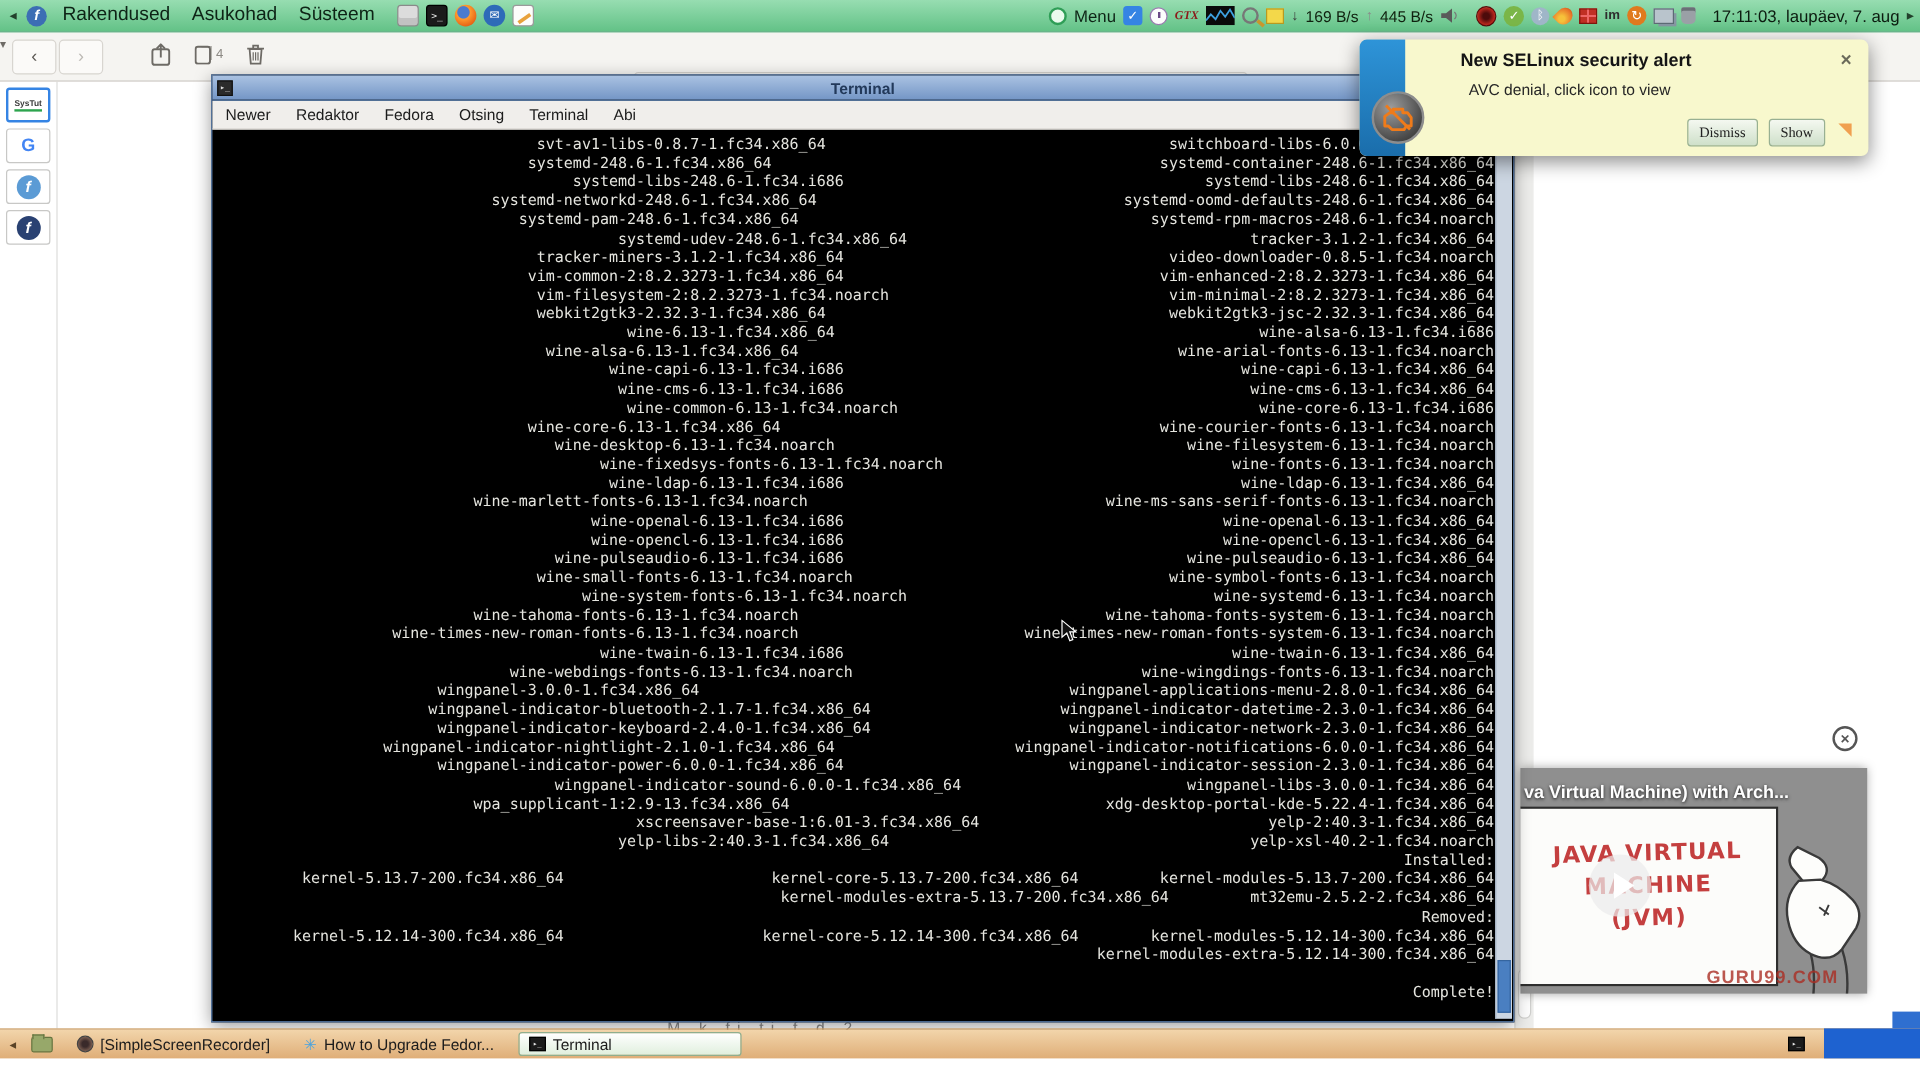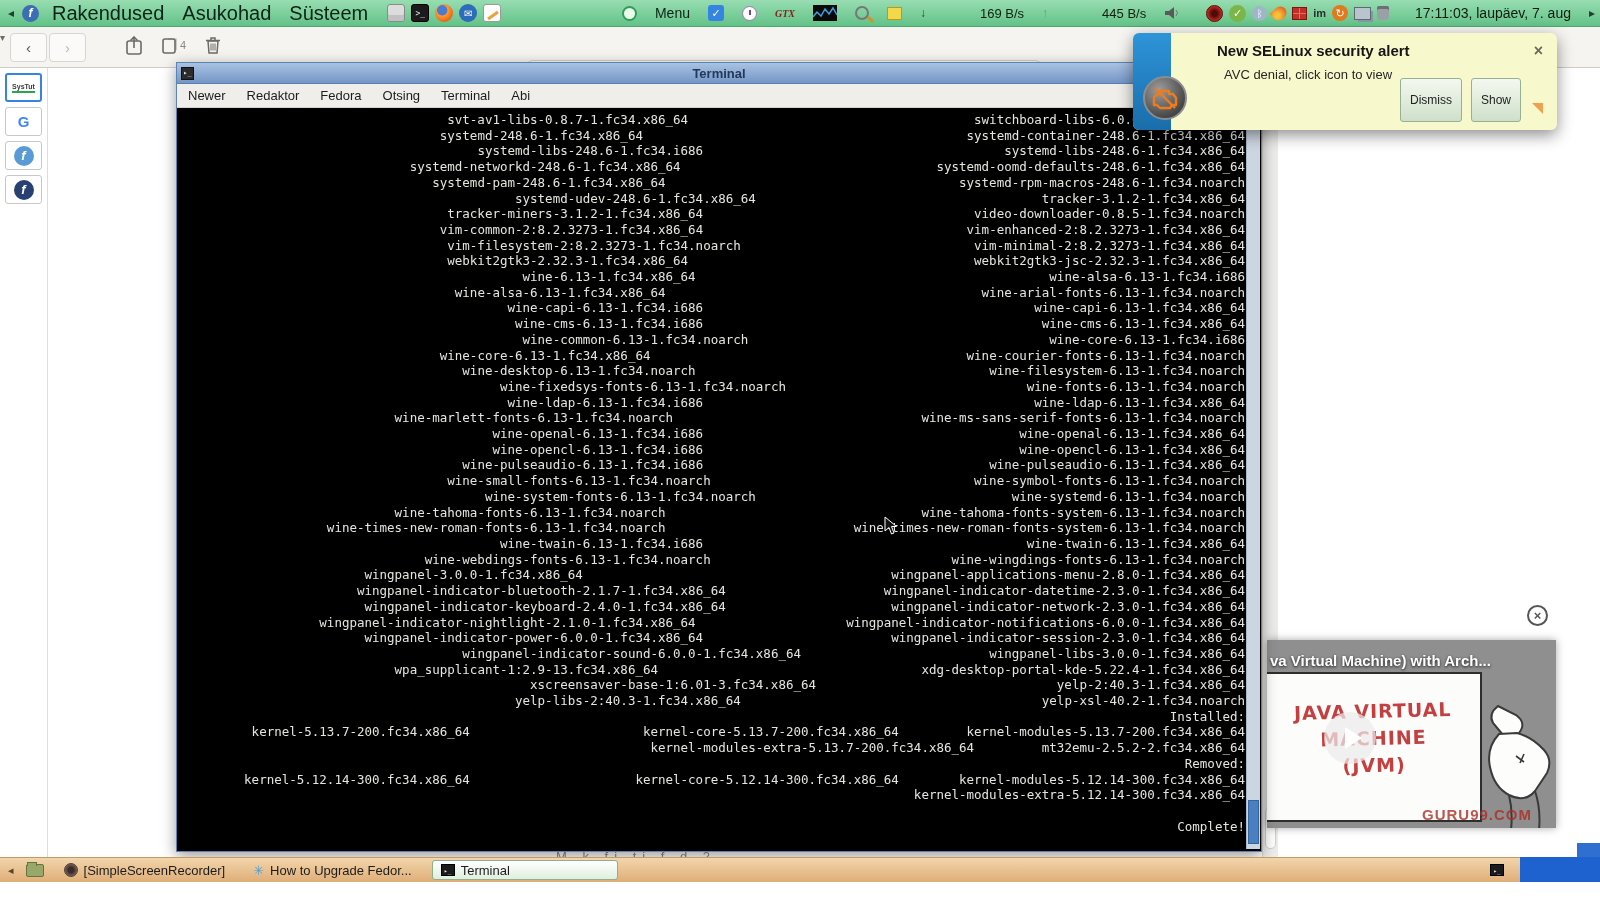--- a/index.html
+++ b/index.html
@@ -7,43 +7,43 @@
   *{box-sizing:border-box;}
 
   
   .top-panel{position:absolute;left:0;top:0;width:1600px;height:27px;
     background:linear-gradient(#97ddb1,#63c287);display:flex;align-items:center;
     z-index:40;font-size:14px;color:#0e2416;border-bottom:1px solid #4da674;}
   .panel-left{display:flex;align-items:center;gap:8px;padding-left:8px;}
   .panel-arrow{color:#23402c;font-size:12px;}
   .fedora-logo{width:17px;height:17px;border-radius:50%;background:#3c6eb4;color:#fff;
     font-weight:bold;font-size:12px;display:flex;align-items:center;justify-content:center;font-style:italic;}
-  .panel-menu{padding:0 5px;font-size:20px;}
+  .panel-menu{padding:0 5px;font-size:16px;}
   .launchers{display:flex;gap:6px;margin-left:6px;align-items:center;}
   .l-ico{width:18px;height:18px;border-radius:3px;display:flex;align-items:center;justify-content:center;}
   .l-files{background:#dcdcdc;border:1px solid #8a8a8a;box-shadow:inset 0 -6px 0 #c2c2c2;}
   .l-term{background:#1b1b1b;border:1px solid #000;color:#e8e8e8;font-size:8px;font-family:"DejaVu Sans Mono",monospace;}
   .l-firefox{border-radius:50%;background:radial-gradient(circle at 40% 35%,#4a7bd0 0 30%,#ff9a2e 35%,#e35b12 80%);}
   .l-tbird{border-radius:50%;background:#2e6bb8;color:#fff;font-size:10px;}
   .l-notes{background:#fdfdfb;border:1px solid #9a9a9a;position:relative;overflow:hidden;}
   .l-notes::after{content:"";position:absolute;left:3px;top:9px;width:12px;height:3px;background:#e8a23c;transform:rotate(-35deg);}
-  .panel-right{margin-left:auto;display:flex;align-items:center;gap:18px;padding-right:5px;}
+  .panel-right{margin-left:auto;display:flex;align-items:center;gap:6px;padding-right:5px;}
   .p-ico{display:inline-flex;align-items:center;justify-content:center;}
   .menu-orb{width:15px;height:15px;border-radius:50%;border:2px solid #2f9e57;background:#eafbee;}
   .chk{width:16px;height:16px;border-radius:3px;background:#3584e4;color:#fff;font-size:11px;display:flex;align-items:center;justify-content:center;}
   .clk-ico{width:15px;height:15px;border-radius:50%;background:#fdfdfd;border:1px solid #9a7ab0;position:relative;}
   .clk-ico::after{content:"";position:absolute;left:6px;top:3px;width:2px;height:5px;background:#6b4a86;}
   .gtx{font-size:10px;font-weight:bold;font-style:italic;color:#8b1a1a;font-family:"Liberation Serif",serif;}
   .net-graph{display:block;}
   .mag{width:14px;height:14px;border:2px solid #777;border-radius:50%;position:relative;}
   .mag::after{content:"";position:absolute;left:10px;top:10px;width:7px;height:3px;background:#c9972c;transform:rotate(40deg);}
   .note-y{width:15px;height:13px;background:#f3d84a;border:1px solid #b89a20;}
   .arrow-dn{color:#3c3c3c;font-size:12px;}
   .arrow-up{color:#8a8a8a;font-size:12px;}
-  .net-txt{font-size:13px;color:#10210f;margin-left:36px;}
+  .net-txt{font-size:13px;color:#10210f;}
   .tray{display:flex;align-items:center;gap:6px;margin-left:8px;}
   .t-rec{width:17px;height:17px;border-radius:50%;background:radial-gradient(circle,#4d0b0b 25%,#c42b1f 70%,#8e1410);border:1px solid #5a0a0a;}
   .t-ok{width:17px;height:17px;border-radius:50%;background:#7ab648;color:#fff;font-size:11px;display:flex;align-items:center;justify-content:center;}
   .t-bt{width:15px;height:15px;border-radius:50%;background:#9fb6c8;color:#fff;font-size:10px;display:flex;align-items:center;justify-content:center;}
   .t-flame{width:13px;height:15px;background:radial-gradient(circle at 50% 70%,#f6c13a 20%,#e8752a 70%,#c24d12);border-radius:50% 50% 50% 0;transform:rotate(45deg);}
   .t-grid{width:15px;height:13px;background:#c03024;box-shadow:inset 0 0 0 1px #7e150c;
     background-image:linear-gradient(#0000 45%,#e66 45% 55%,#0000 55%),linear-gradient(90deg,#0000 45%,#e66 45% 55%,#0000 55%);}
   .t-im{font-size:11px;font-weight:bold;color:#2e2e2e;}
   .t-sync{width:16px;height:16px;border-radius:50%;background:#e07a1e;color:#fff;font-size:11px;display:flex;align-items:center;justify-content:center;}
   .t-mon{width:17px;height:13px;background:#b9c4cc;border:1px solid #5c6a74;box-shadow:3px 3px 0 -1px #8696a2;}
@@ -110,22 +110,22 @@
   .notification{position:absolute;left:1133px;top:33px;width:424px;height:97px;background:#f8f8cd;
     border-radius:6px;box-shadow:0 5px 16px rgba(0,0,0,.45);z-index:50;display:flex;}
   .notif-stripe{width:38px;background:linear-gradient(#2e94d8,#1a6dab);border-radius:6px 0 0 6px;}
   .notif-body{flex:1;position:relative;padding:9px 12px 8px 46px;}
   .notif-title{font-size:15px;font-weight:bold;color:#151515;}
   .notif-text{font-size:13px;color:#262626;margin-top:8px;margin-left:7px;}
   .notif-icon{position:absolute;left:10px;top:43px;width:44px;height:44px;border-radius:50%;
     background:radial-gradient(circle at 35% 30%,#9d9d9d,#4a4a4a 70%,#2b2b2b);
     border:2px solid #8d8d8d;display:flex;align-items:center;justify-content:center;z-index:2;}
   .notif-buttons{position:absolute;right:36px;bottom:8px;display:flex;gap:9px;}
-  .notif-btn{font-size:12px;padding:14px 9px;background:linear-gradient(#f4f8f0,#cfe0ca);
-    border:1px solid #98b092;border-radius:3px;color:#222;}
+  .notif-btn{font-size:12px;padding:3px 9px;background:linear-gradient(#f4f8f0,#cfe0ca);
+    border:1px solid #98b092;border-radius:3px;color:#222;font-family:Liberation Serif, serif;}
   .notif-close{position:absolute;right:14px;top:11px;color:#6b6b5a;font-size:16px;font-weight:bold;line-height:14px;}
   .notif-grip{position:absolute;right:14px;bottom:16px;width:0;height:0;
     border-left:11px solid transparent;border-top:11px solid #f0a050;}
 
   
   .video-close{position:absolute;left:1527px;top:605px;width:21px;height:21px;border:2px solid #555;
     border-radius:50%;color:#555;display:flex;align-items:center;justify-content:center;
     font-size:13px;background:rgba(255,255,255,.65);z-index:5;font-weight:bold;}
   .video{position:absolute;left:1267px;top:640px;width:289px;height:188px;background:#8f8f8f;
     overflow:hidden;z-index:5;box-shadow:0 0 8px rgba(0,0,0,.35);}

